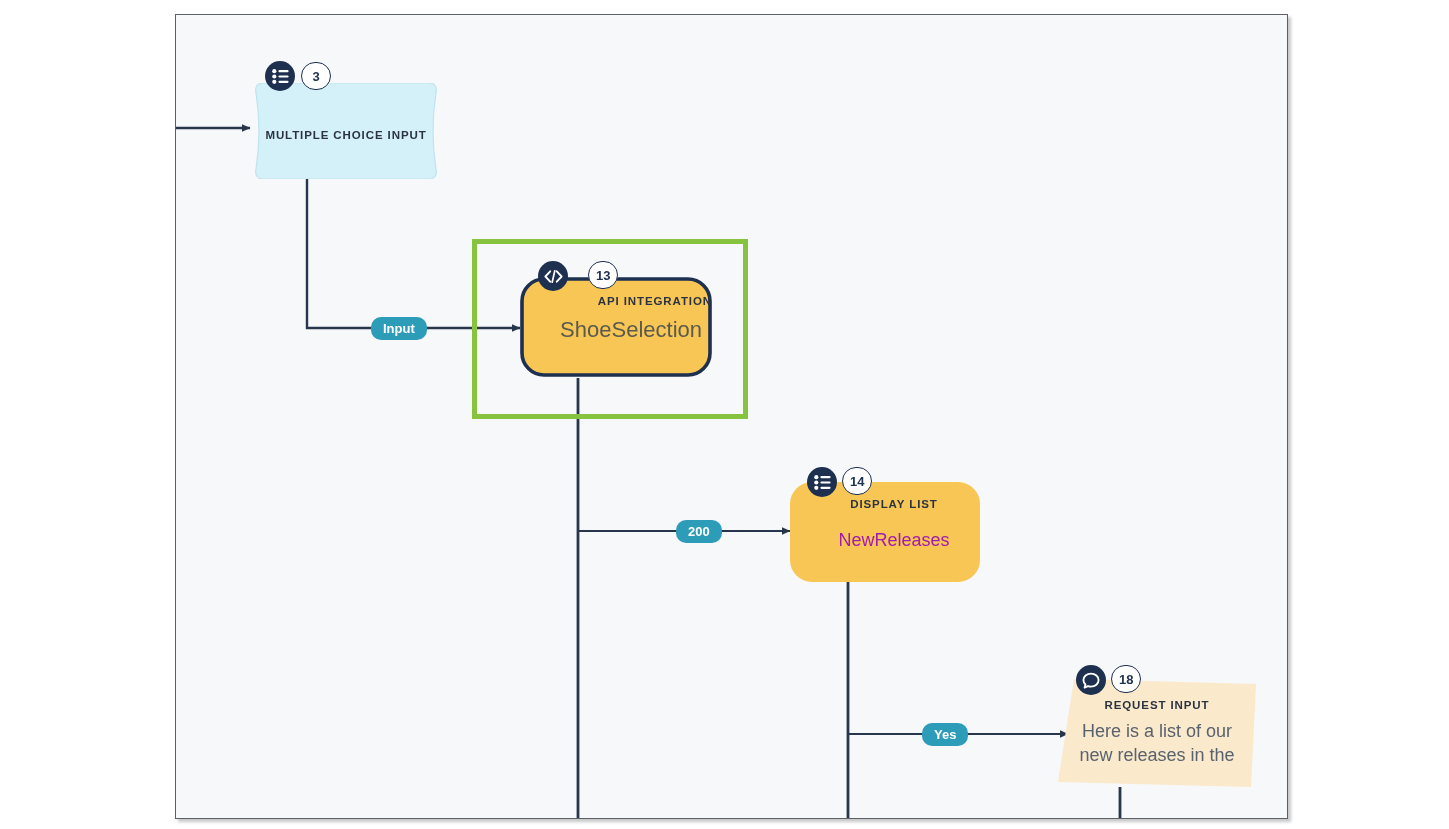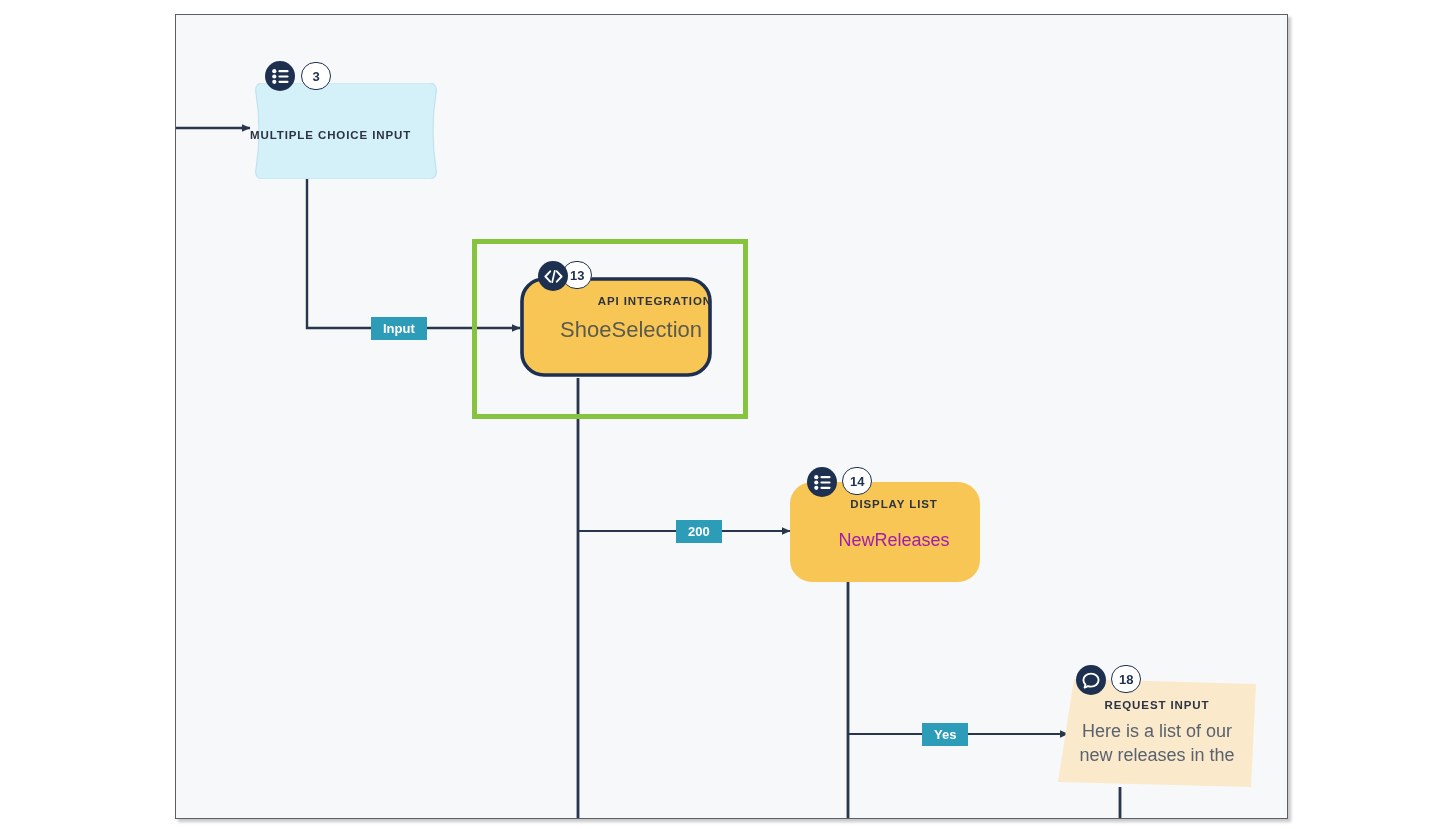--- a/index.html
+++ b/index.html
@@ -88,21 +88,21 @@
     box-sizing: border-box;
     z-index: 5;
   }
   
   .edge-label {
     position: absolute;
     background: #2d9cb8;
     color: #ffffff;
     font-size: 13px;
     font-weight: bold;
-    border-radius: 0;
+    border-radius: 10px;
     padding: 5px 12px;
     line-height: 1;
     z-index: 7;
     white-space: nowrap;
   }
   
   #selection-box {
     position: absolute;
     border: 5px solid #86c440;
     box-sizing: border-box;
@@ -160,22 +160,22 @@
   </svg>
 
   <div id="selection-box" style="left:472px; top:239px; width:276px; height:180px;"></div>
 
   <div class="node" style="left:250px; top:83px; width:192px; height:96px; z-index:4;">
     <svg width="192" height="96" viewBox="0 0 192 96" style="position:absolute; left:0; top:0;">
       <path d="M14,0 H178 Q188,0 186,10 Q180,48 186,86 Q188,96 178,96
                H14 Q4,96 6,86 Q12,48 6,10 Q4,0 14,0 Z" fill="#d4f0f9" stroke="#bfe3ef" stroke-width="1.2"></path>
     </svg>
     <div style="position:absolute; left:0; top:0; width:192px; height:96px;
-                display:flex; flex-direction:row; align-items:center;
-                justify-content:flex-start; padding-top:9px; box-sizing:border-box;">
+                display:flex; flex-direction:column; align-items:center;
+                justify-content:center; padding-top:9px; box-sizing:border-box;">
       <div class="node-kind">MULTIPLE CHOICE INPUT</div>
     </div>
     <div class="badge-icon" style="left:15px; top:-22px;">
       <svg width="17" height="15" viewBox="0 0 17 15">
         <circle cx="2.3" cy="2.2" r="2.1" fill="#ffffff"></circle>
         <rect x="6.4" y="1.1" width="10.2" height="2.2" rx="1.1" fill="#ffffff"></rect>
         <circle cx="2.3" cy="7.5" r="2.1" fill="#ffffff"></circle>
         <rect x="6.4" y="6.4" width="10.2" height="2.2" rx="1.1" fill="#ffffff"></rect>
         <circle cx="2.3" cy="12.8" r="2.1" fill="#ffffff"></circle>
         <rect x="6.4" y="11.7" width="10.2" height="2.2" rx="1.1" fill="#ffffff"></rect>
@@ -194,21 +194,21 @@
       <div class="node-kind">API INTEGRATION</div>
       <div class="node-title small" style="margin-top:6px; color:#5a5a4e;">ShoeSelection</div>
     </div>
     <div class="badge-icon" style="left:18px; top:-16px;">
       <svg width="19" height="13" viewBox="0 0 19 13">
         <path d="M6.2,1.3 L1.4,6.5 L6.2,11.7" stroke="#ffffff" stroke-width="1.9" fill="none" stroke-linecap="round" stroke-linejoin="round"></path>
         <path d="M12.8,1.3 L17.6,6.5 L12.8,11.7" stroke="#ffffff" stroke-width="1.9" fill="none" stroke-linecap="round" stroke-linejoin="round"></path>
         <path d="M10.8,0.8 L8.2,12.2" stroke="#ffffff" stroke-width="1.7" fill="none" stroke-linecap="round"></path>
       </svg>
     </div>
-    <div class="badge-num" style="left:42px; top:-16px;">13</div>
+    <div class="badge-num" style="left:68px; top:-16px;">13</div>
   </div>
 
   <div class="node" style="left:790px; top:482px; width:190px; height:100px; z-index:4;">
     <svg width="190" height="100" viewBox="0 0 190 100" style="position:absolute; left:0; top:0;">
       <rect x="0" y="0" width="190" height="100" rx="22" ry="22" fill="#f8c654"></rect>
     </svg>
     <div style="position:absolute; left:0; top:0; width:208px; height:100px;
                 display:flex; flex-direction:column; align-items:center;
                 justify-content:flex-start; padding-top:16px; box-sizing:border-box;">
       <div class="node-kind">DISPLAY LIST</div>

